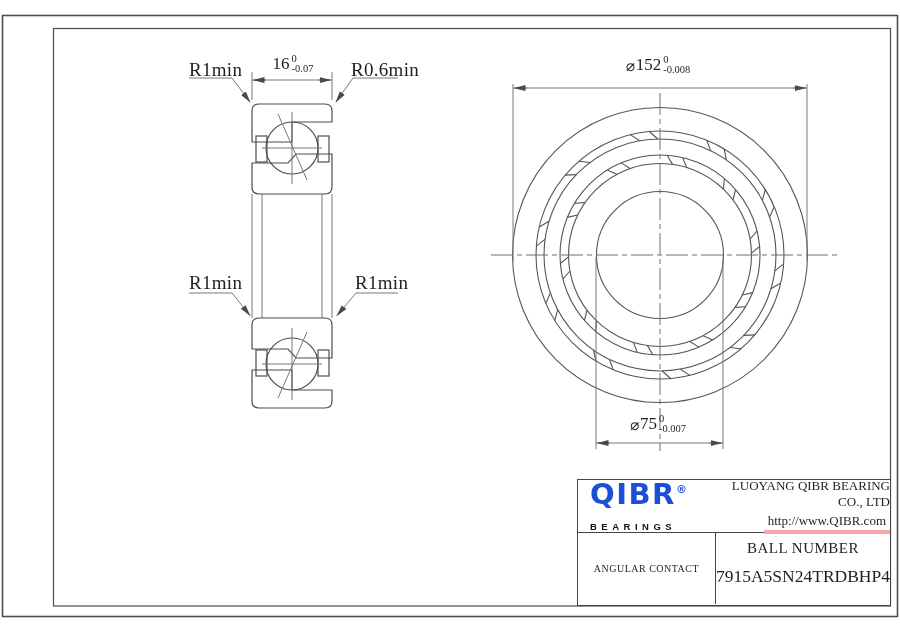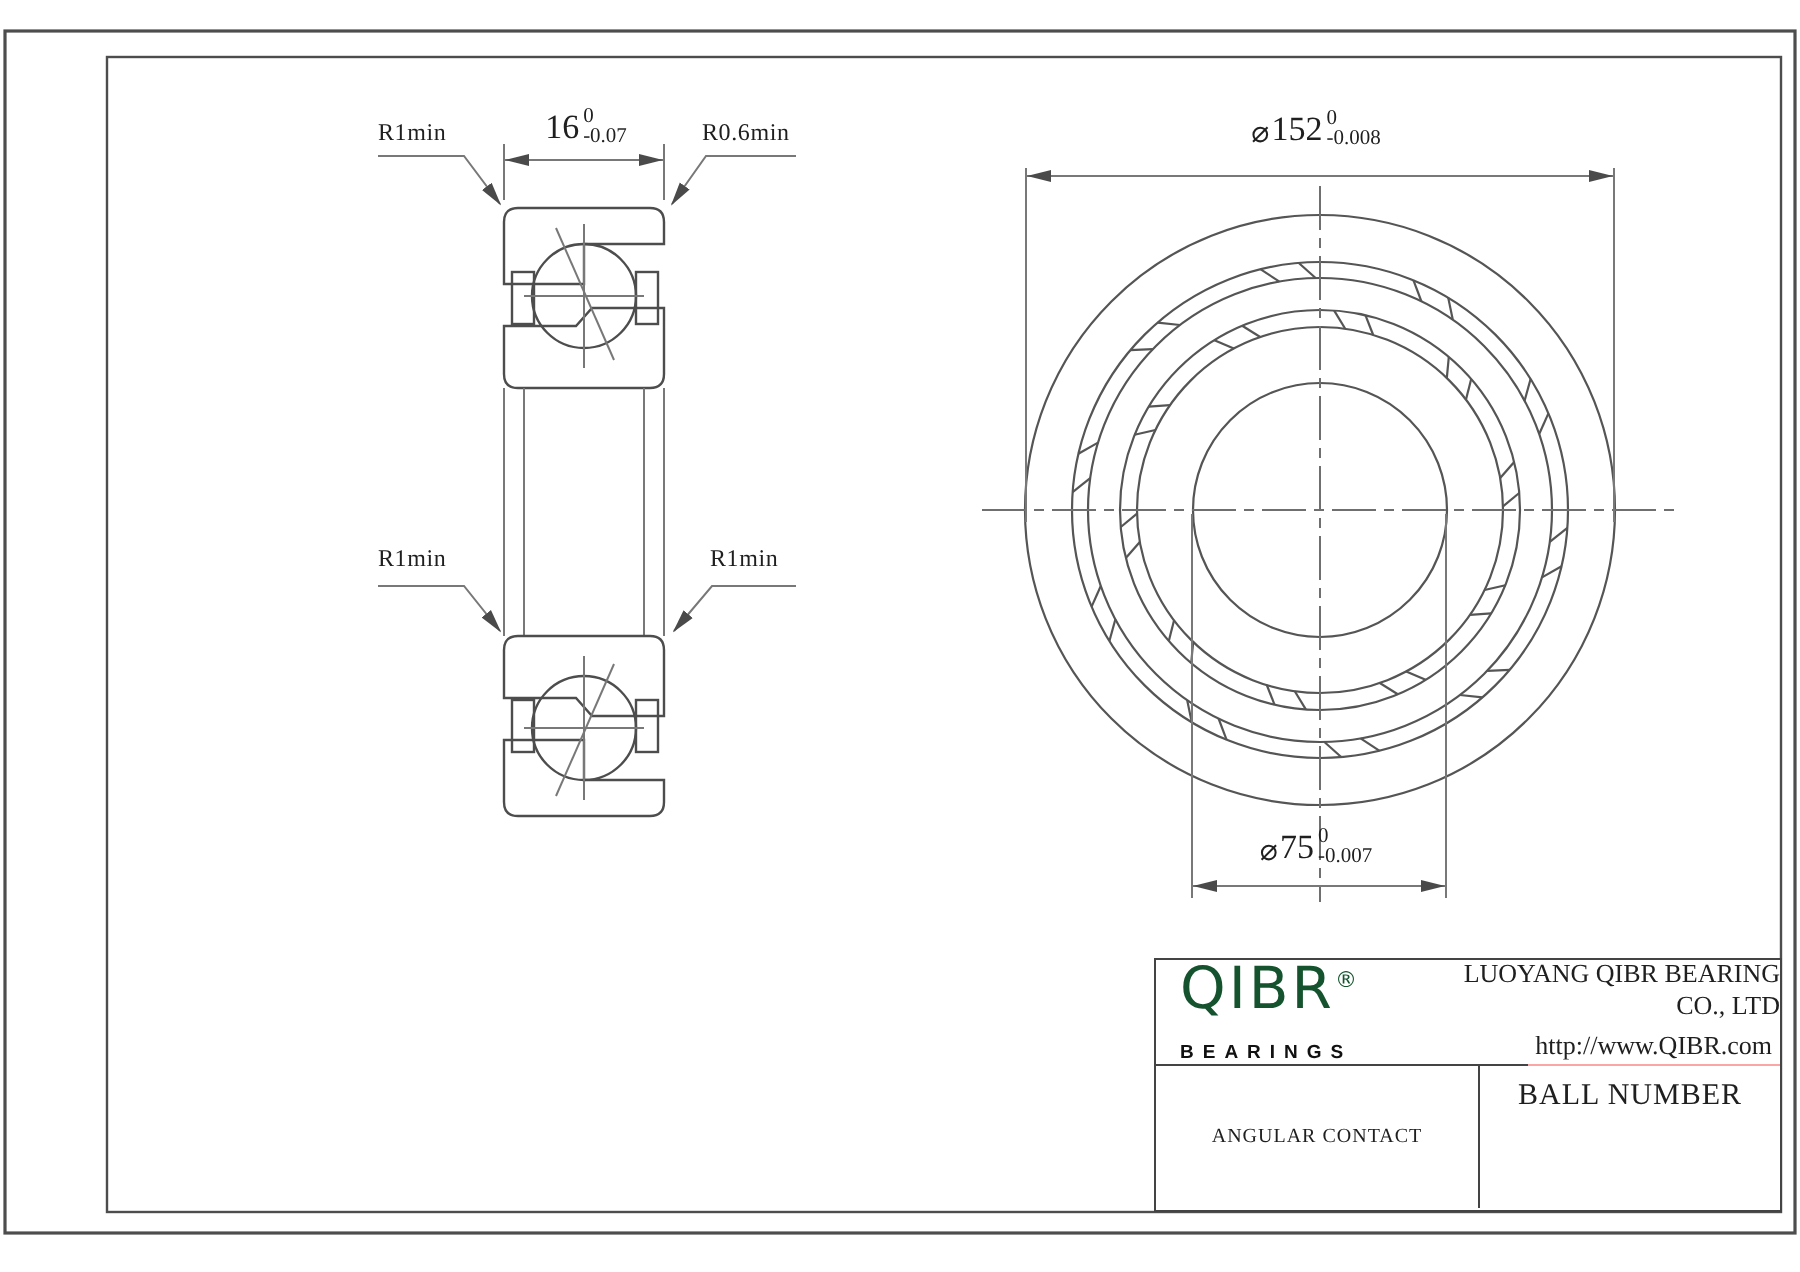--- a/index.html
+++ b/index.html
@@ -5,40 +5,40 @@
   html,body{margin:0;padding:0;background:#ffffff;width:900px;height:636px;overflow:hidden;}
   #stage{position:relative;width:900px;height:636px;background:#fff;
          font-family:"Liberation Serif", serif;color:#1f1f1f;}
   svg{position:absolute;left:0;top:0;}
   .ln{stroke:#4d4d4d;stroke-width:1.2;fill:none;}
   .thin{stroke:#787878;stroke-width:1;fill:none;}
   .cl{stroke:#6f6f6f;stroke-width:1;fill:none;stroke-dasharray:22 4 5 4;}
   .circ{stroke:#555;stroke-width:1.1;fill:none;}
 
   
-  .lbl{position:absolute;font-size:12px;white-space:nowrap;letter-spacing:.3px;}
+  .lbl{position:absolute;font-size:19px;white-space:nowrap;letter-spacing:.3px;}
   .dim-text{position:absolute;font-size:17px;white-space:nowrap;text-align:center;}
   .dim-text .inner{display:inline-flex;align-items:flex-end;}
   .phi{font-family:"DejaVu Sans", sans-serif;font-size:15px;margin-right:1px;}
   .tol{display:inline-flex;flex-direction:column;font-size:10.5px;line-height:10px;
        margin-left:2px;margin-top:1px;text-align:left;}
 
   
   .tb{position:absolute;left:577px;top:479px;width:314px;height:127px;
       border:1.5px solid #444;box-sizing:border-box;background:#fff;}
   .tb-row1{height:53px;border-bottom:1.5px solid #444;box-sizing:border-box;
            display:flex;align-items:center;}
   .tb-logo{width:130px;padding-left:12px;line-height:1;}
-  .logo-main{font-family:"DejaVu Sans", sans-serif;font-weight:normal;font-size:29px;
-             letter-spacing:1.5px;color:#14532d;}
+  .logo-main{font-family:"DejaVu Sans", sans-serif;font-weight:bold;font-size:29px;
+             letter-spacing:1.5px;color:#1d4ed8;}
   .logo-main .reg{font-size:11px;vertical-align:super;letter-spacing:0;}
   .logo-sub{font-family:Liberation Sans, sans-serif;font-weight:bold;font-size:9.5px;
             letter-spacing:4.5px;color:#111;margin-top:13px;}
   .tb-company{flex:1;text-align:right;font-size:13px;line-height:1.25;}
-  .co-url{display:inline-block;border-bottom:1px solid #fca5a5;padding:1px 4px 1px 4px;margin-top:2px;}
+  .co-url{display:inline-block;border-bottom:4px solid #fca5a5;padding:1px 4px 1px 4px;margin-top:2px;}
   .tb-row2{display:flex;height:71px;}
   .tb-product{width:162px;border-right:1.5px solid #444;box-sizing:border-box;
               display:flex;flex-direction:column;justify-content:center;text-align:center;
               font-size:10px;letter-spacing:.5px;line-height:26px;}
   .tb-part{flex:1;text-align:center;padding-top:7px;box-sizing:border-box;}
   .pn-label{font-size:15px;letter-spacing:.5px;}
   .pn-value{font-size:17.5px;margin-top:9px;letter-spacing:0;}
 </style>
 </head>
 <body>
@@ -244,17 +244,18 @@
       <div>LUOYANG QIBR BEARING CO., LTD</div>
       <div><span class="co-url">http://www.QIBR.com</span></div>
     </div>
   </div>
   <div class="tb-row2">
     <div class="tb-product">
       <div>ANGULAR CONTACT</div>
     </div>
     <div class="tb-part">
       <div class="pn-label">BALL NUMBER</div>
+      <div class="pn-value">7915A5SN24TRDBHP4</div>
     </div>
   </div>
 </div>
 
 </div>
 
 </body></html>

